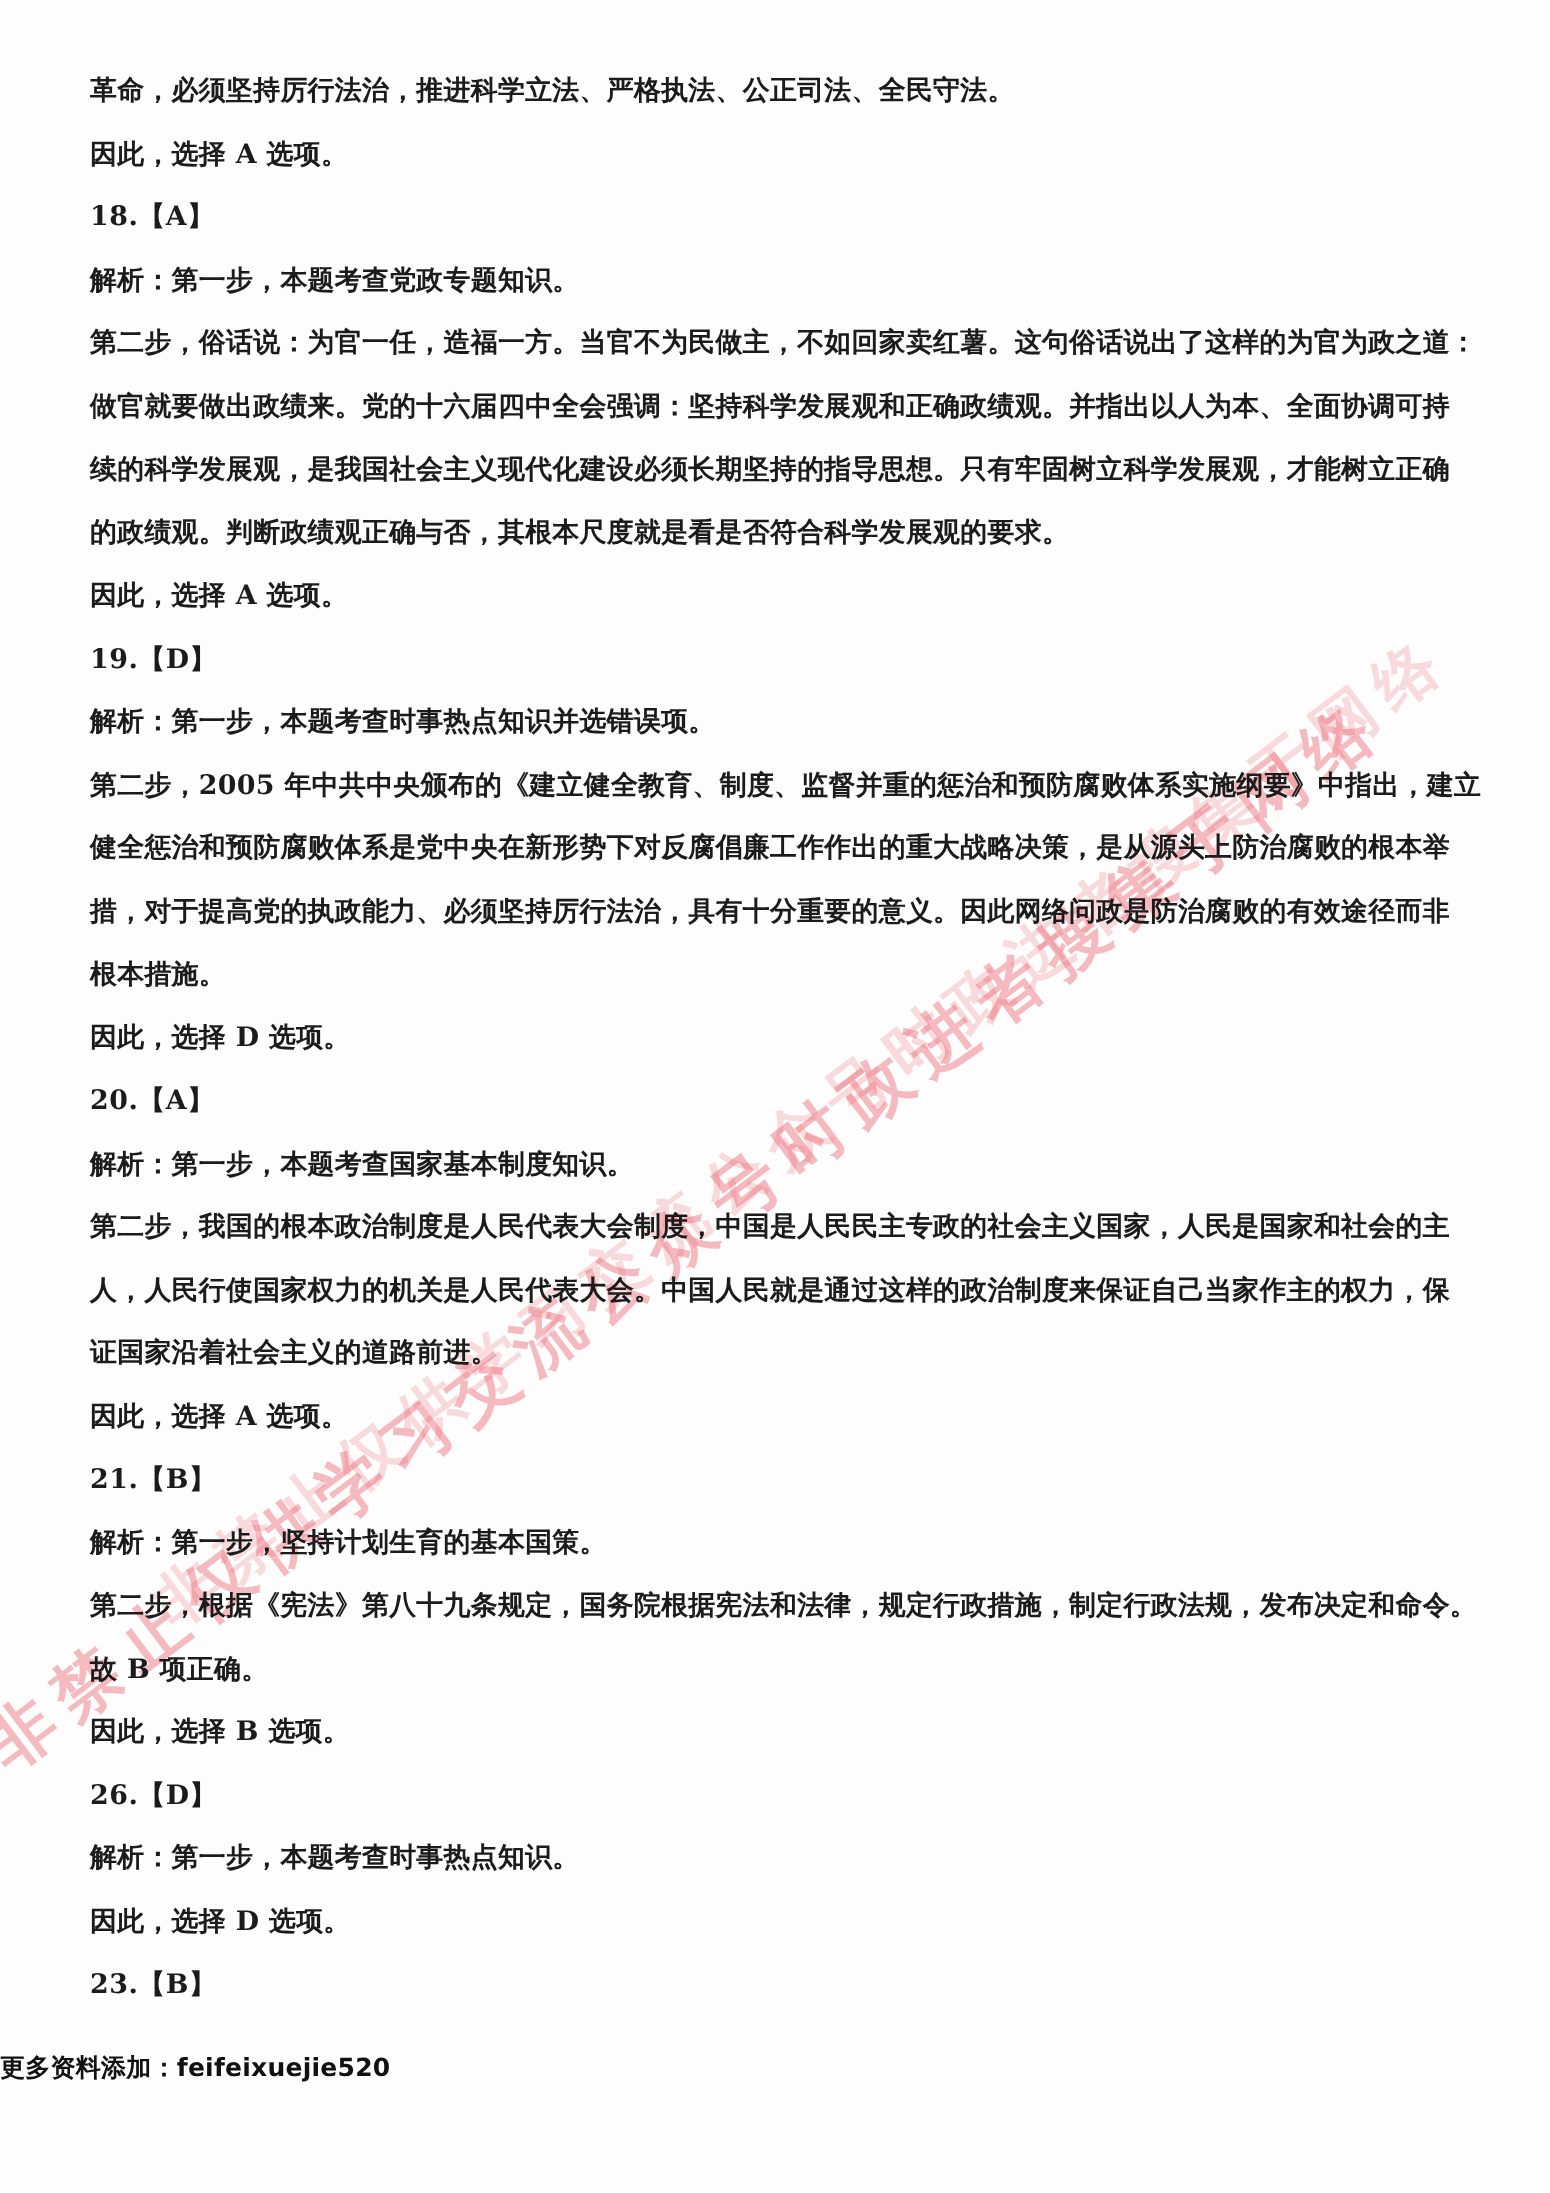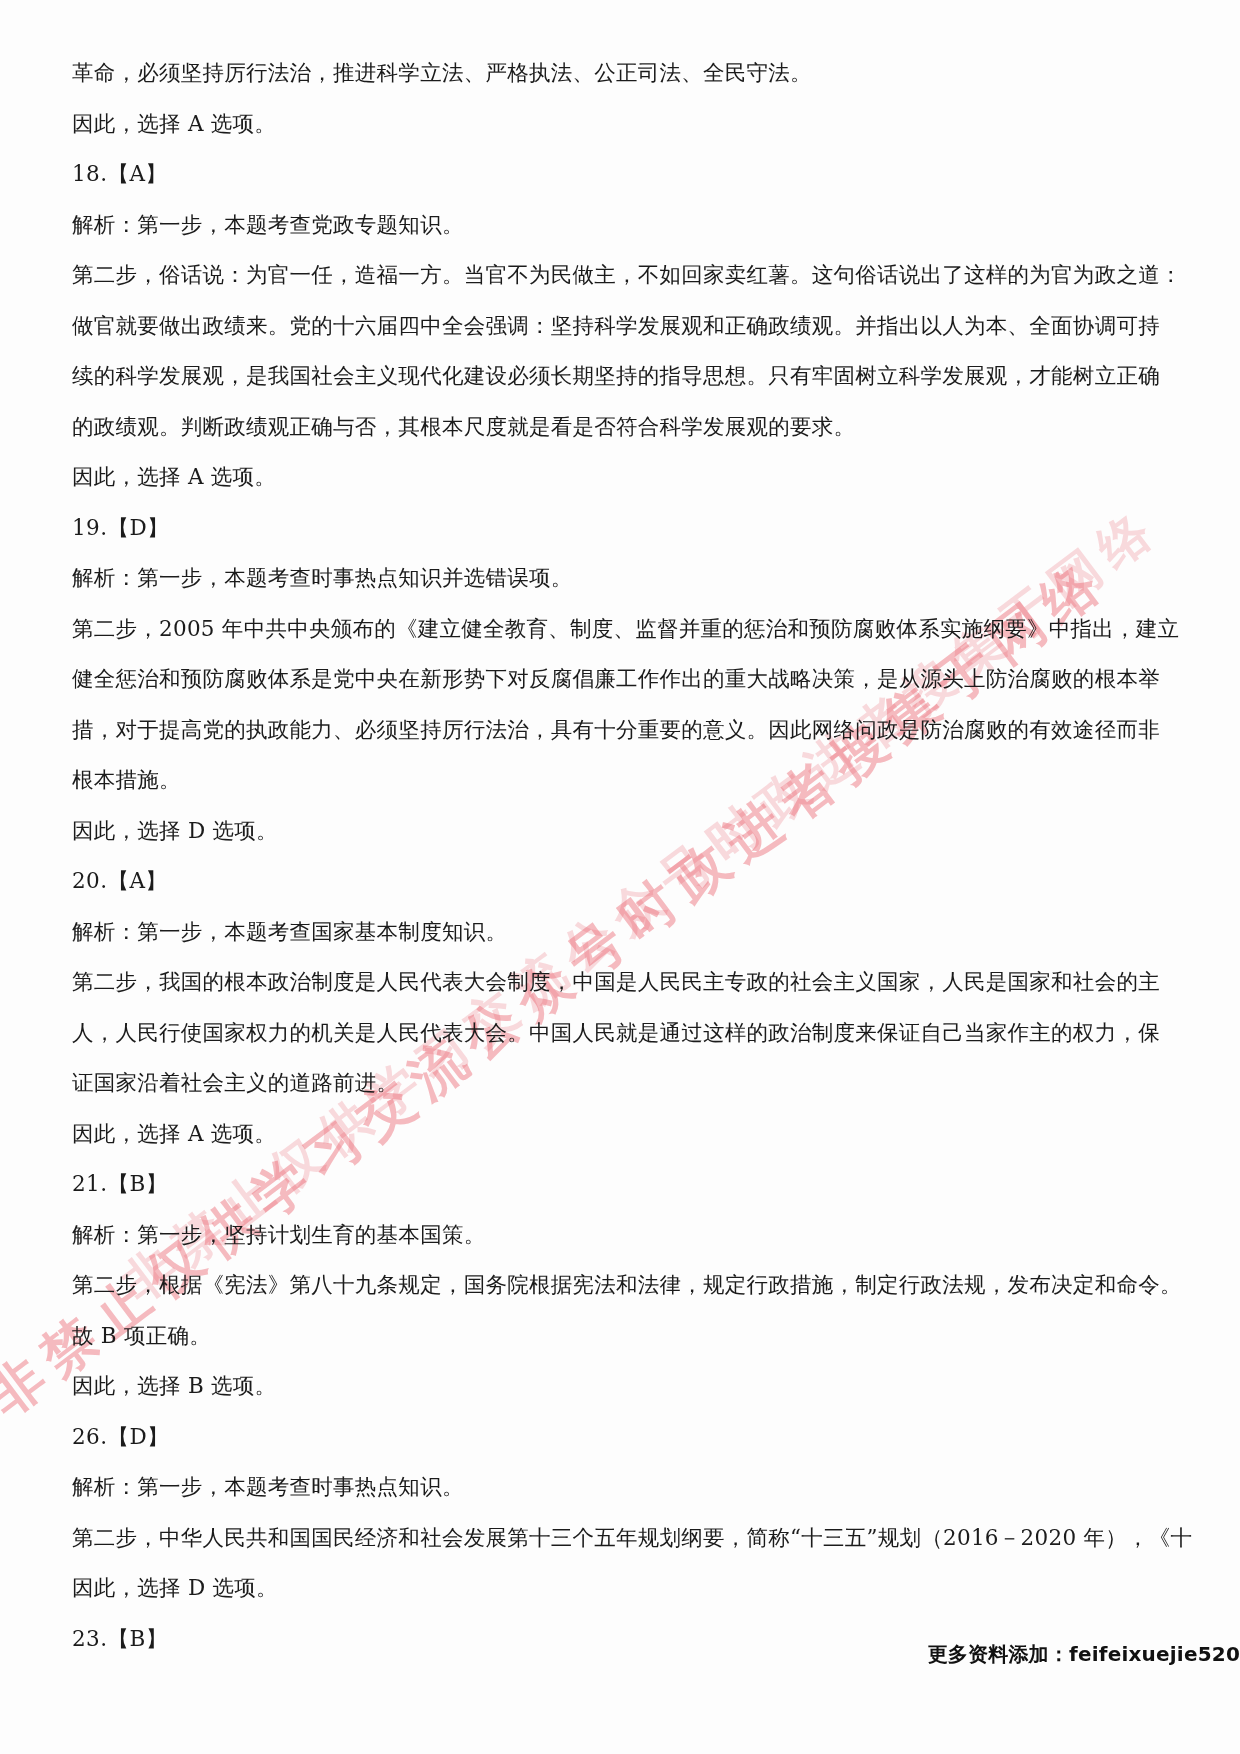--- a/index.html
+++ b/index.html
@@ -59,32 +59,33 @@
     padding: 62px 72px 0 72px;
     box-sizing: border-box;
   }
 
   .line {
     font-size: 21.5px;
     line-height: 1.0;
     margin: 0 0 29px 0;
     letter-spacing: 0.012em;
     white-space: nowrap;
+    font-weight: bold;
   }
   .line.q-head {
     letter-spacing: 0.02em;
   }
 
   
   .footer {
     position: absolute;
     left: 0;
     right: 0;
     bottom: 86px;
-    text-align: right;
+    text-align: left;
     z-index: 6;
     margin-top: 44px;
   }
   .footer-text {
     font-family: "DejaVu Sans", "Liberation Sans", sans-serif;
     font-size: 20px;
     font-weight: 700;
     color: #111111;
     letter-spacing: 0.01em;
   }
@@ -122,21 +123,20 @@
     <p class="line">人，人民行使国家权力的机关是人民代表大会。中国人民就是通过这样的政治制度来保证自己当家作主的权力，保</p>
     <p class="line">证国家沿着社会主义的道路前进。</p>
     <p class="line">因此，选择 A 选项。</p>
     <p class="line q-head">21.【B】</p>
     <p class="line">解析：第一步，坚持计划生育的基本国策。</p>
     <p class="line">第二步，根据《宪法》第八十九条规定，国务院根据宪法和法律，规定行政措施，制定行政法规，发布决定和命令。</p>
     <p class="line">故 B 项正确。</p>
     <p class="line">因此，选择 B 选项。</p>
     <p class="line q-head">26.【D】</p>
     <p class="line">解析：第一步，本题考查时事热点知识。</p>
-    <p class="line">第二步，中华人民共和国国民经济和社会发展第十三个五年规划纲要，简称“十三五”规划（2016－2020 年），《十</p>
     <p class="line">因此，选择 D 选项。</p>
     <p class="line q-head">23.【B】</p>
   </div>
 
   <div class="footer">
     <span class="footer-text">更多资料添加：feifeixuejie520</span>
   </div>
 
 </div>
 

